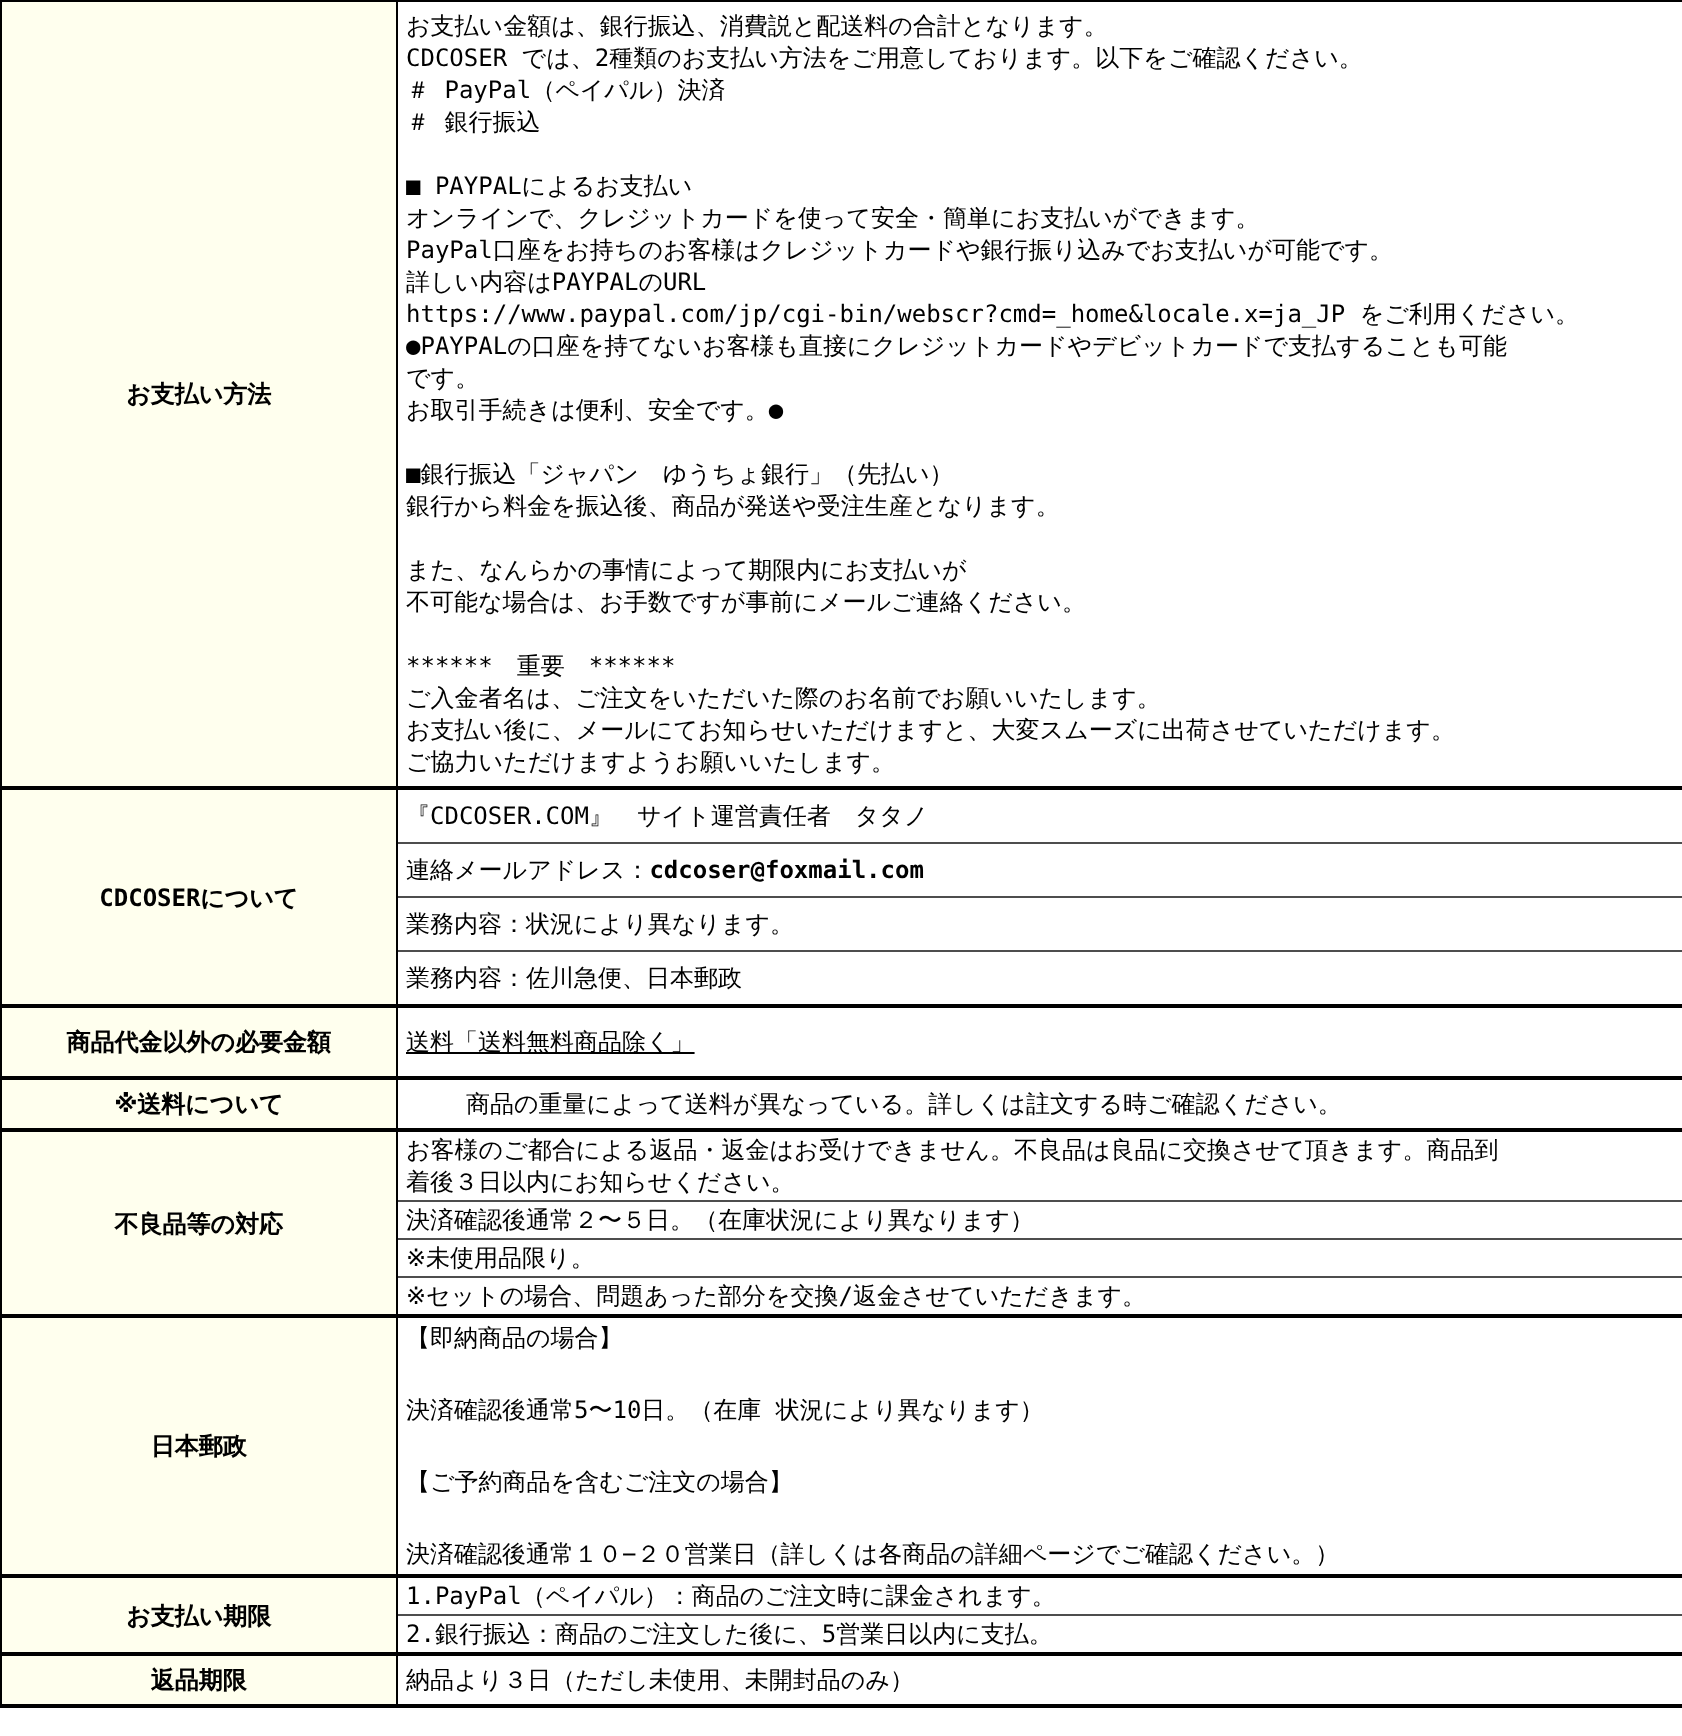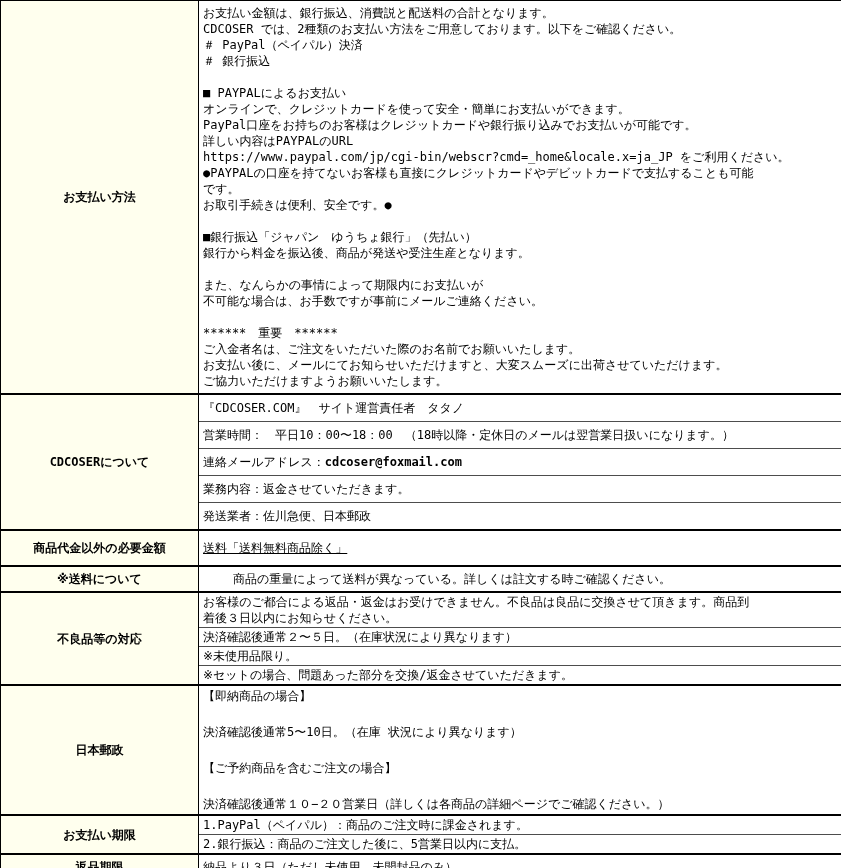--- a/index.html
+++ b/index.html
@@ -102,30 +102,27 @@
         </div>
       </div>
     </div>
     <div class="row" data-row-id="about-cdcoser">
       <div class="th">CDCOSERについて</div>
       <div class="cells">
         <div class="cell">
           <div class="line">『CDCOSER.COM』　サイト運営責任者　タタノ</div>
         </div>
         <div class="cell">
-          <div class="line">営業時間：　平日10：00〜18：00　（18時以降・定休日のメールは翌営業日扱いになります。）</div>
-        </div>
-        <div class="cell">
           <div class="line"><span>連絡メールアドレス：</span><span class="bold">cdcoser@foxmail.com</span></div>
         </div>
         <div class="cell">
-          <div class="line">業務内容：返金させていただきます。</div>
+          <div class="line">業務内容：状況により異なります。</div>
         </div>
         <div class="cell">
-          <div class="line">発送業者：佐川急便、日本郵政</div>
+          <div class="line">業務内容：佐川急便、日本郵政</div>
         </div>
       </div>
     </div>
     <div class="row" data-row-id="extra-charges">
       <div class="th">商品代金以外の必要金額</div>
       <div class="cells">
         <div class="cell">
           <div class="line">送料「送料無料商品除く」</div>
         </div>
       </div>

